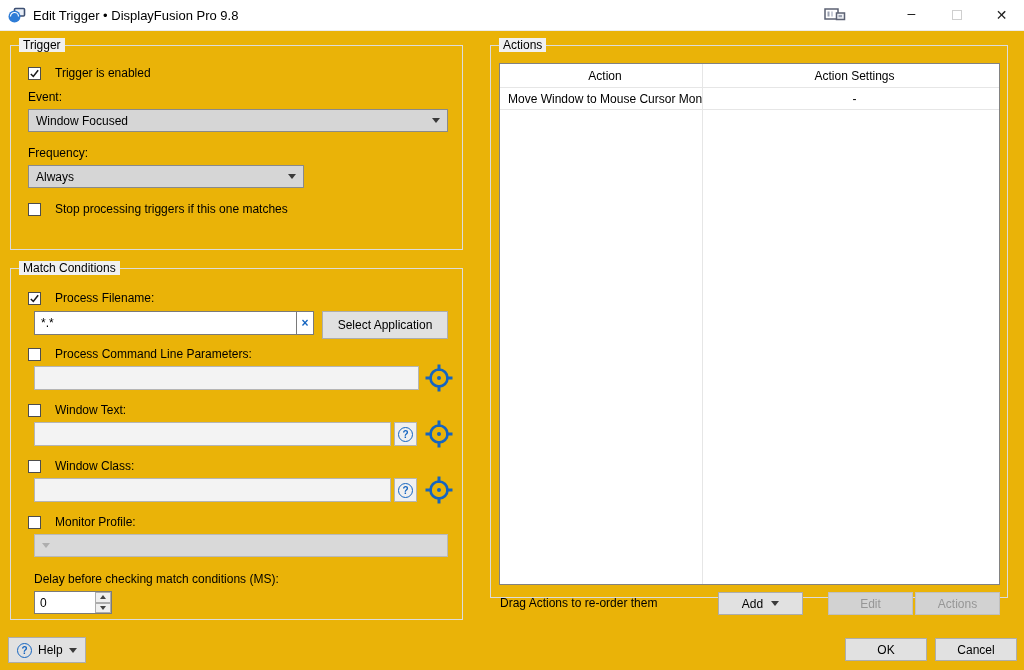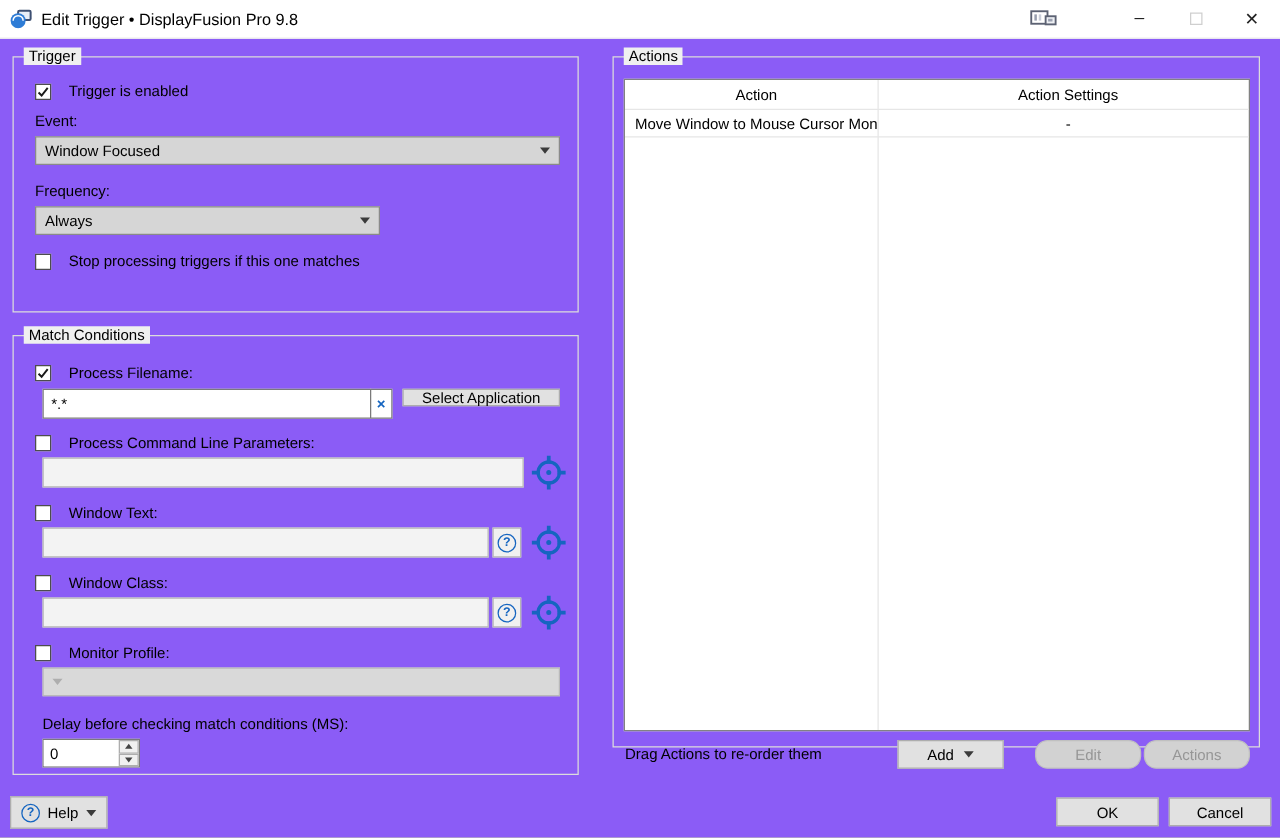--- a/index.html
+++ b/index.html
@@ -1,18 +1,18 @@
 <!DOCTYPE html>
 <html><head>
 <meta charset="utf-8">
 <style>
   * { margin:0; padding:0; box-sizing:border-box; }
   html,body { background:#cfcfcf; }
   .win {
-    position:relative; width:1024px; height:670px; background:#8b5cf6;
+    position:relative; width:1024px; height:670px; background:#eab308;
     font-family:"Liberation Sans", sans-serif; font-size:12px; color:#000;
     outline:1px solid #9a9a9a; overflow:hidden;
   }
   
   .titlebar { position:absolute; left:0; top:0; width:1024px; height:31px; background:#ffffff;
     display:flex; align-items:center; border-bottom:1px solid #ececec; }
   .appicon { margin-left:8px; display:flex; align-items:center; }
   .title { margin-left:7px; font-size:13px; }
   .caption { margin-left:auto; display:flex; align-items:stretch; height:31px; }
   .cap-btn { width:45px; display:flex; align-items:center; justify-content:center;
@@ -41,21 +41,21 @@
   .combo.disabled .arrow-down { border-top-color:#aeaeae; }
   
   .ti { position:absolute; background:#fff; border:1px solid #7a7a7a; padding:0 6px;
     font:inherit; color:#000; outline:none; }
   .ti.disabled { background:#f3f3f3; border-color:#b5b5b5; }
   .clear-btn { position:absolute; background:#fff; border:1px solid #7a7a7a; color:#1565c0;
     font-size:12px; font-weight:bold; display:flex; align-items:center; justify-content:center; cursor:default; }
   
   .btn { position:absolute; background:#e1e1e1; border:1px solid #adadad; font:inherit; font-size:12px;
     display:flex; align-items:center; justify-content:center; gap:8px; cursor:default; color:#000; }
-  .btn.disabled { background:#d2d2d2; border-color:#c0c0c0; color:#969696;border-radius:10px; }
+  .btn.disabled { background:#d2d2d2; border-color:#c0c0c0; color:#969696; }
   .qbtn { position:absolute; background:#f0f0f0; border:1px solid #b5b5b5; display:flex;
     align-items:center; justify-content:center; cursor:default; }
   .qcircle { width:15px; height:15px; border:1.5px solid #1565c0; border-radius:50%; color:#1565c0;
     font-size:10px; font-weight:bold; display:inline-flex; align-items:center; justify-content:center; }
   .target { position:absolute; }
   
   .spin { position:absolute; display:flex; border:1px solid #7a7a7a; background:#fff; }
   .spin input { border:none; outline:none; font:inherit; padding:0 5px; width:100%; }
   .spin-btns { display:flex; flex-direction:column; width:16px; flex:0 0 auto; }
   .spin-btn { flex:1; background:#f0f0f0; border:1px solid #adadad; display:flex; align-items:center;
@@ -148,21 +148,21 @@
     <label class="cbrow" style="left:17px;top:22px">
       <span class="cb checked">
         <svg width="11" height="11" viewBox="0 0 12 12">
             <polyline points="2,6.5 4.7,9.2 10,2.5" fill="none" stroke="#1a1a1a" stroke-width="1.7"></polyline>
           </svg>
       </span>
       <span>Process Filename:</span>
     </label>
     <input class="ti" style="left: 23px; top: 42px; width: 263px; height: 24px;" value="*.*">
     <span class="clear-btn" style="left:285px;top:42px;width:18px;height:24px">×</span>
-    <button class="btn" style="left:311px;top:42px;width:126px;height:14px">Select Application</button>
+    <button class="btn" style="left:311px;top:42px;width:126px;height:28px">Select Application</button>
 
     <label class="cbrow" style="left:17px;top:78px">
       <span class="cb"></span>
       <span>Process Command Line Parameters:</span>
     </label>
     <input class="ti disabled" style="left: 23px; top: 97px; width: 385px; height: 24px;" value="">
     <span class="target" style="left:413px;top:94px">
       <svg width="30" height="30" viewBox="0 0 30 30">
         <circle cx="15" cy="15" r="8.5" fill="none" stroke="#1565c0" stroke-width="2.6"></circle>
         <line x1="15" y1="1.5" x2="15" y2="8" stroke="#1565c0" stroke-width="3"></line>

